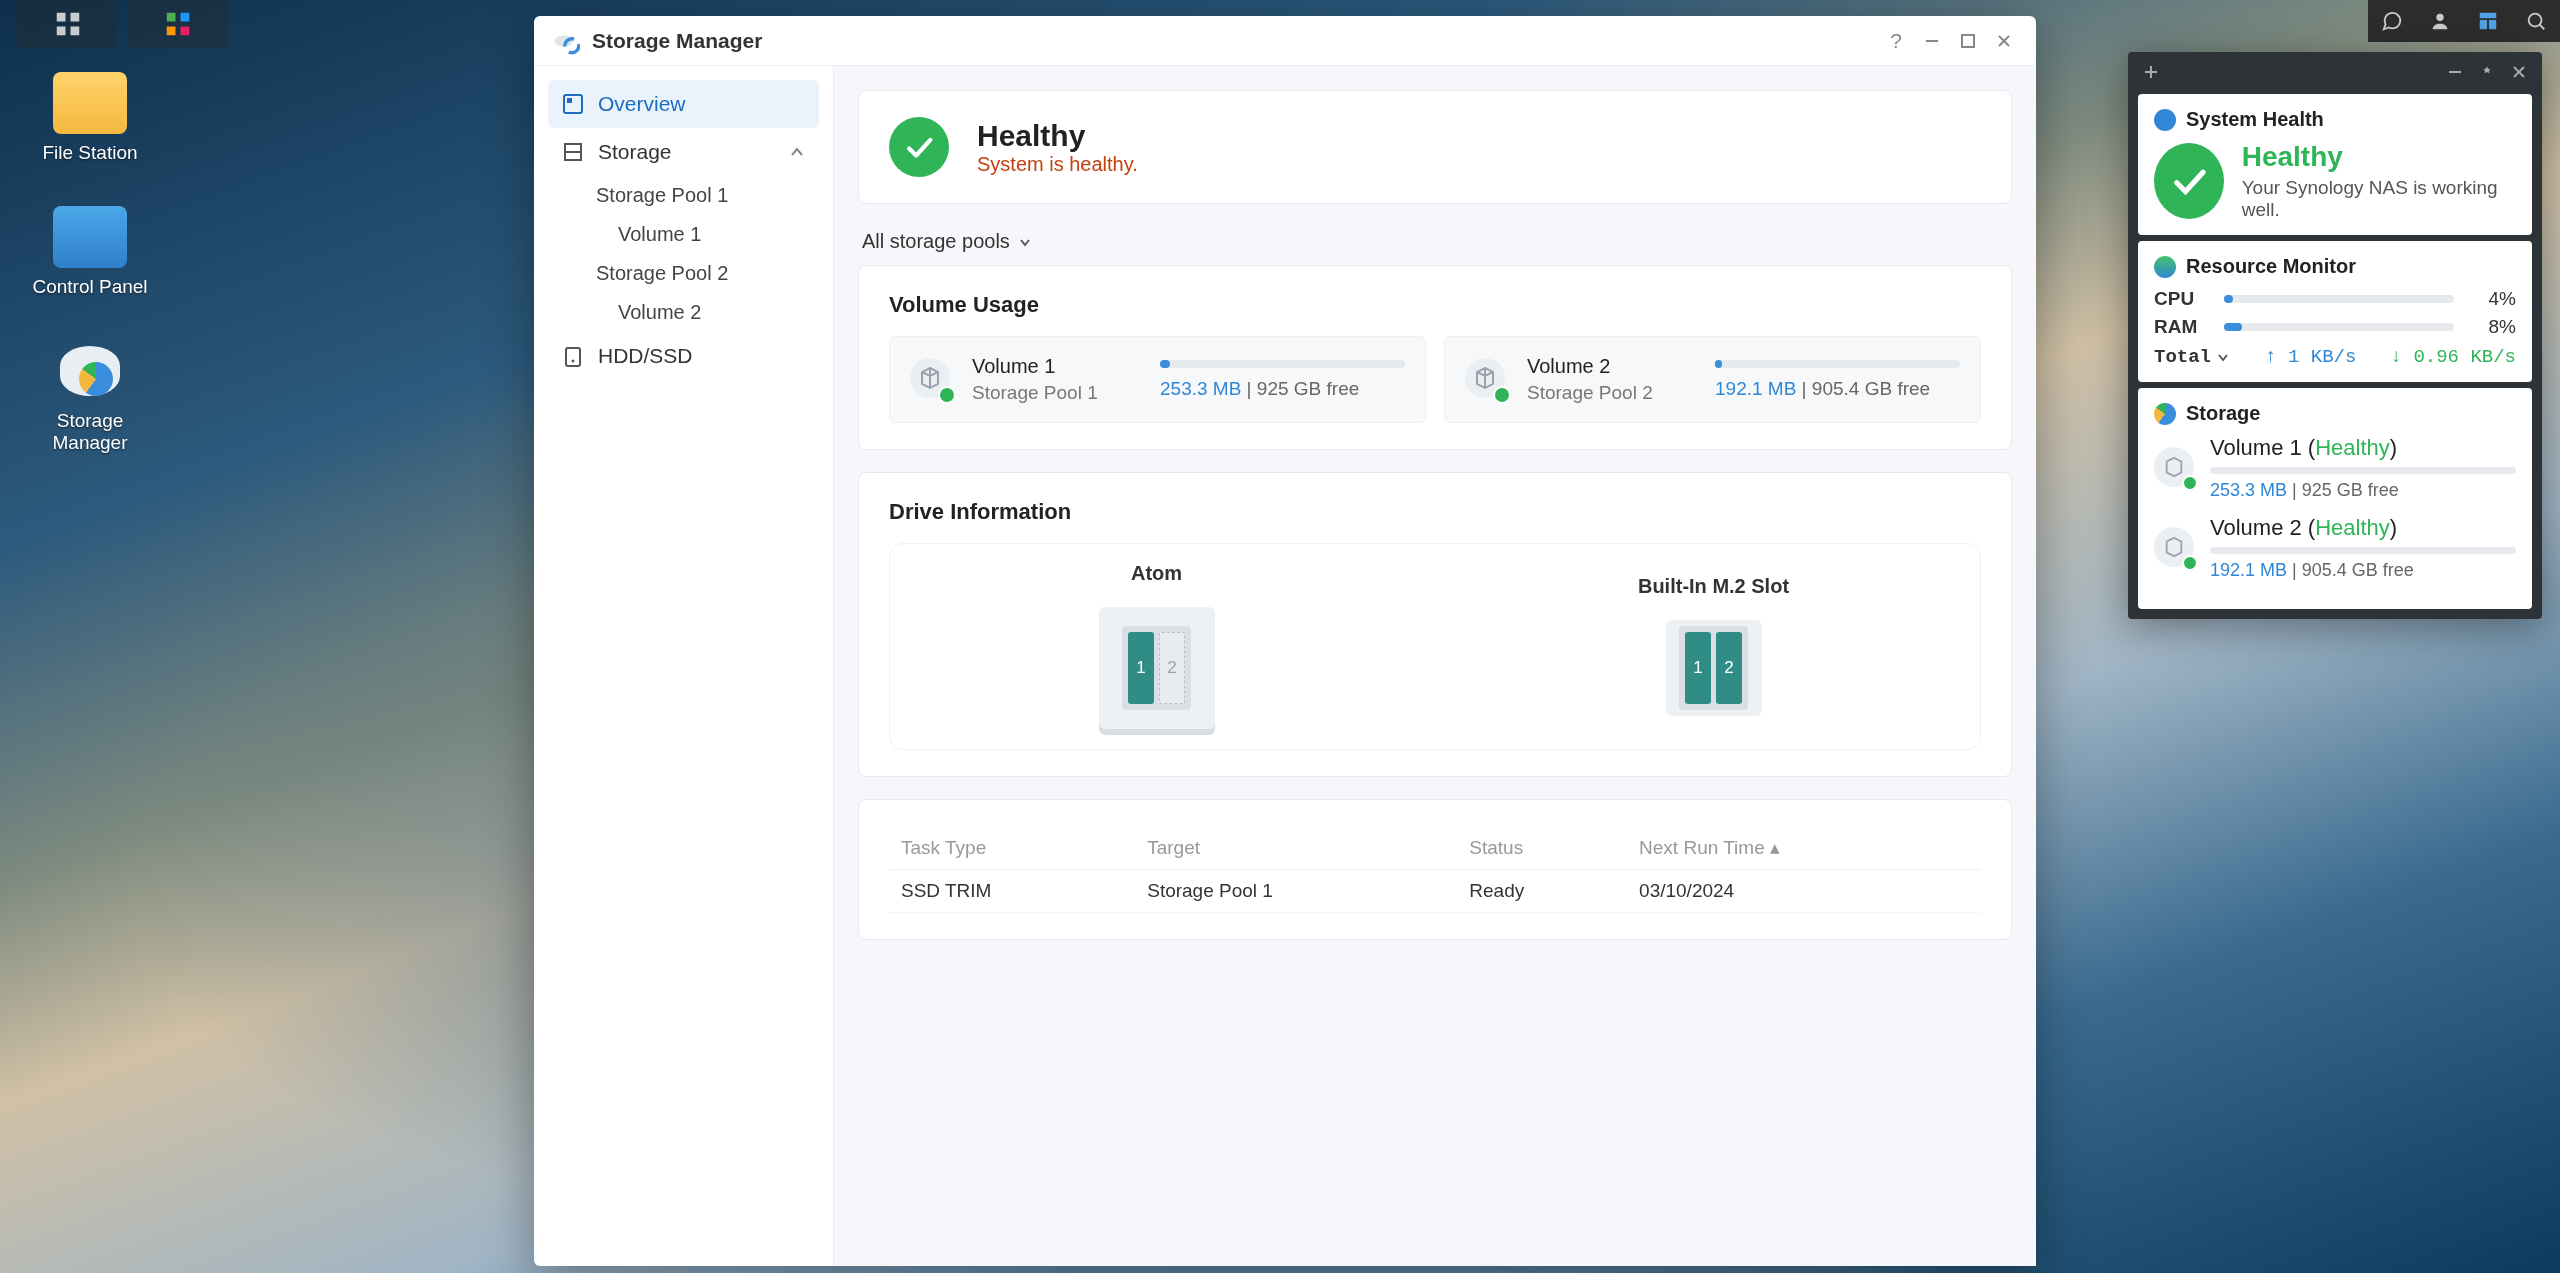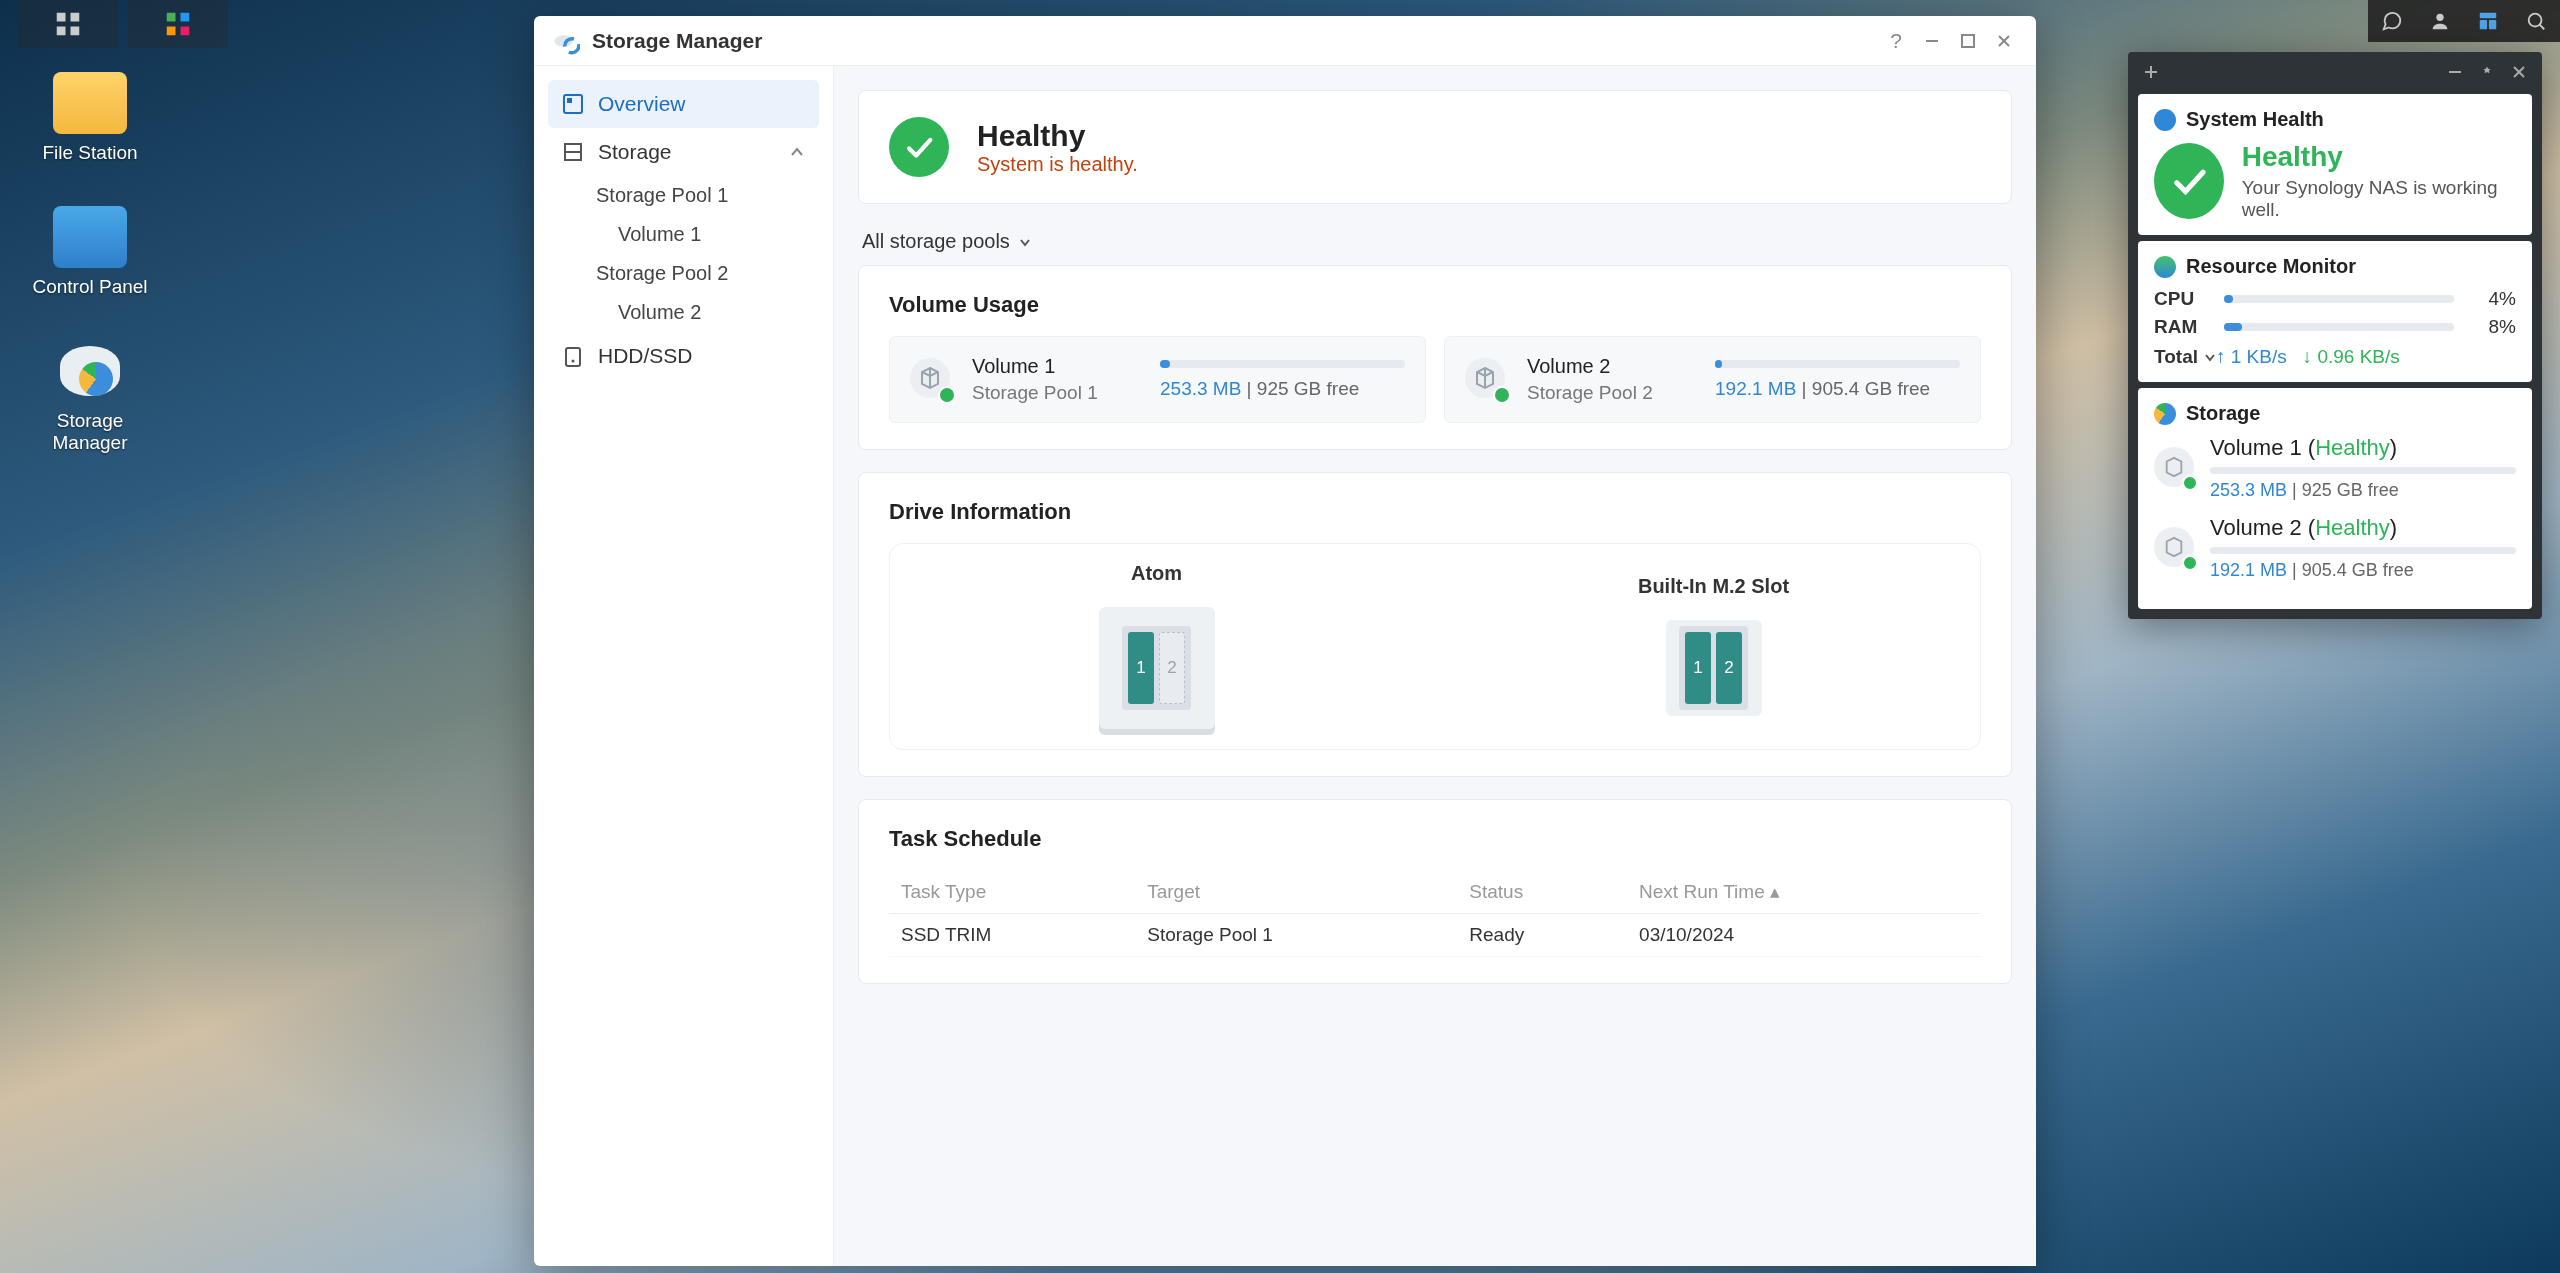--- a/index.html
+++ b/index.html
@@ -181,21 +181,21 @@
 .wh-health { display:flex; align-items:center; gap:18px; }
 .wh-health .hb { width:76px; height:76px; border-radius:50%; background:#2fb457; display:flex; align-items:center; justify-content:center; }
 .wh-health .ht { color:#2fb457; font-size:28px; font-weight:600; }
 .wh-health .hs { font-size:19px; color:#555; margin-top:4px; }
 
 .meter-row { display:flex; align-items:center; gap:14px; font-size:19px; color:#333; margin:6px 0; }
 .meter-row .ml { width:56px; font-weight:600; }
 .meter-row .bar { flex:1; height:8px; background:#e6e9ed; border-radius:4px; position:relative; }
 .meter-row .bar .f { position:absolute; left:0; top:0; bottom:0; background:#3b8edb; border-radius:4px; }
 .meter-row .mv { width:48px; text-align:right; color:#333; }
-.net-row { display:flex; align-items:center; font-size:19px; color:#333; margin-top:8px; }
+.net-row { display:flex; align-items:center; justify-content:space-between; font-size:19px; color:#333; margin-top:8px;font-family:Liberation Mono, monospace; }
 .net-row .up { color:#2f87d6; }
 .net-row .down { color:#2fb457; }
 
 .w-vol { display:flex; gap:14px; align-items:center; margin:10px 0 14px; }
 .w-vol .vic { position:relative; width:42px; height:42px; }
 .w-vol .vic .cube { width:40px; height:40px; border-radius:50%; background:#eceff2; display:flex; align-items:center; justify-content:center; }
 .w-vol .vic .ok { position:absolute; right:-2px; bottom:-2px; width:16px; height:16px; background:#2fb457; border:2px solid #fff; border-radius:50%; }
 .w-vol .vtext { flex:1; }
 .w-vol .vtitle { font-size:22px; color:#222; }
 .w-vol .vtitle .hl { color:#2fb457; }
@@ -432,21 +432,20 @@
               <div class="bayset">
                 <div class="bay full">1</div>
                 <div class="bay full">2</div>
               </div>
             </div>
           </div>
         </div>
       </div>
 
       <div class="card">
-        <div class="section-head">Task Schedule</div>
         <table class="tbl">
           <thead>
               <tr>
             <th>Task Type</th>
             <th>Target</th>
             <th>Status</th>
             <th><span>Next Run Time</span> <span>▴</span></th>
           </tr>
             </thead>
           <tbody>

